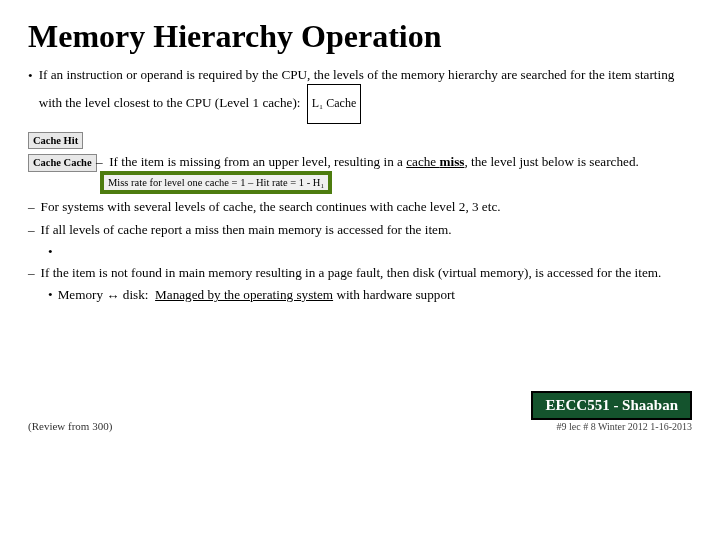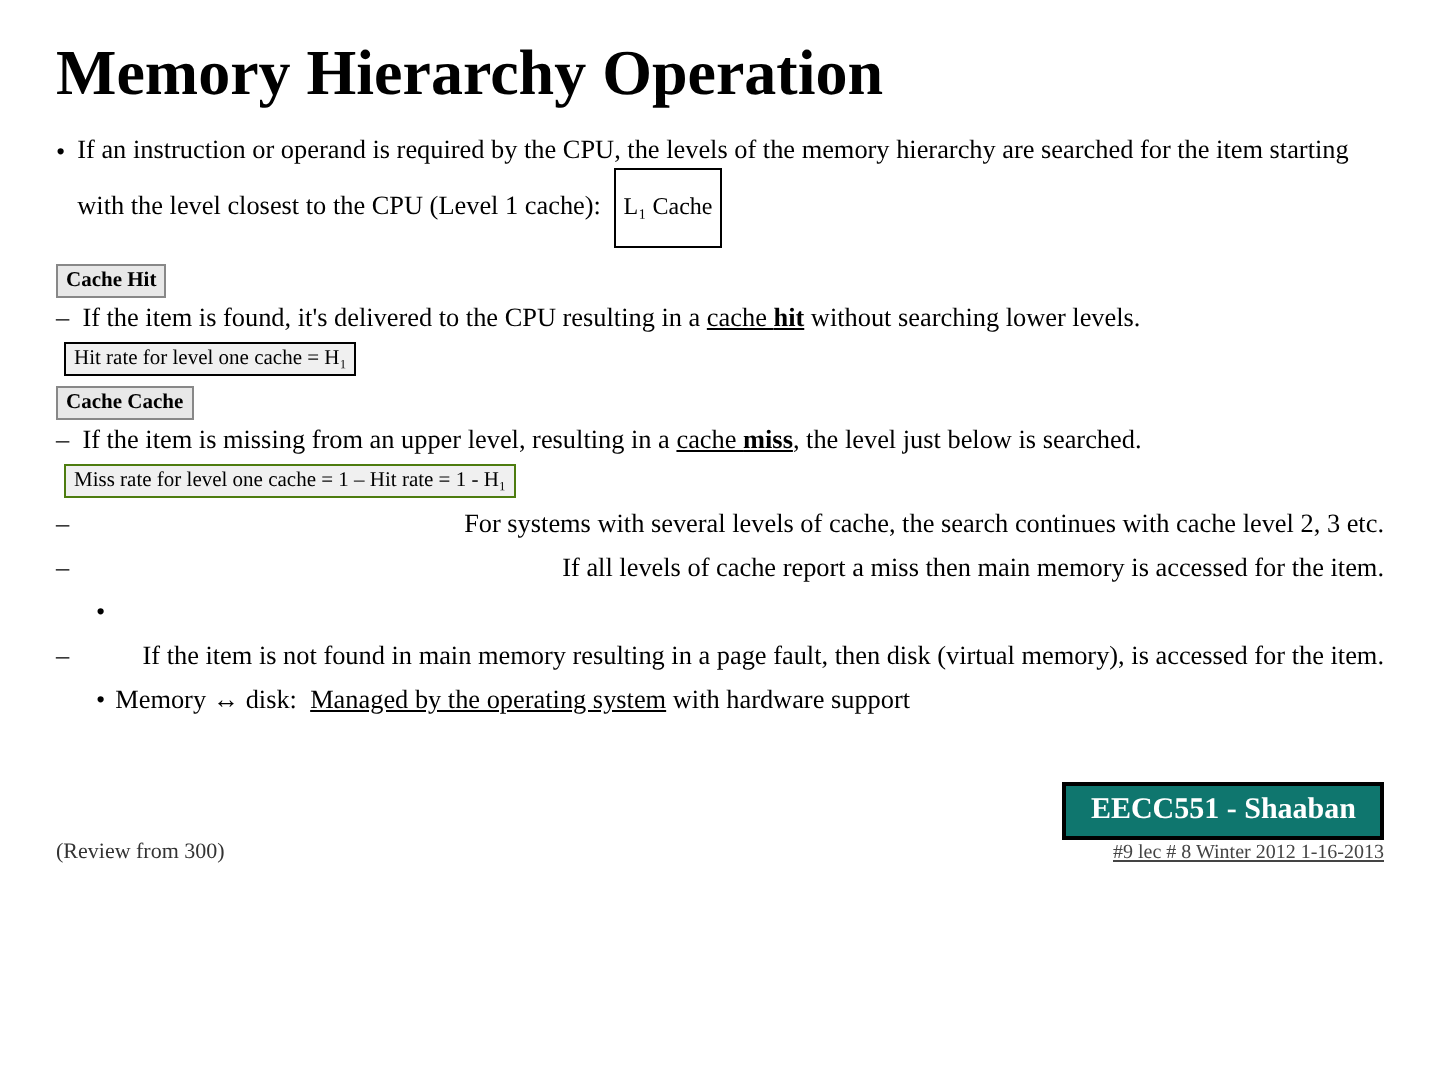--- a/index.html
+++ b/index.html
@@ -59,75 +59,72 @@
       display: flex;
       align-items: flex-start;
       margin-bottom: 3px;
     }
     .sub-dash {
       margin-right: 6px;
       flex-shrink: 0;
     }
     .sub-content {
       flex: 1;
-      text-align: right;
     }
     .side-label {
       display: inline-block;
       border: 1px solid #888;
       background: #e8e8e8;
       padding: 0px 4px;
       font-size: 10.5px;
       vertical-align: middle;
       margin-right: 6px;
       font-weight: bold;
       white-space: nowrap;
     }
     .row-with-label {
       display: flex;
       align-items: flex-start;
       margin-bottom: 3px;
-      flex-direction: column;
     }
     .row-label-col {
       flex-shrink: 0;
       width: 68px;
     }
     .row-content-col {
       flex: 1;
     }
     u { text-decoration: underline; }
     .footer-area {
       display: flex;
       justify-content: space-between;
       align-items: flex-end;
       margin-top: 6px;
     }
     .footer-left {
       font-size: 11px;
       color: #333;
     }
     .footer-right-box {
-      background: #0f766e;
+      background: #14532d;
       color: #fff;
       padding: 4px 12px;
       font-size: 15px;
       font-weight: bold;
       border: 2px solid #000;
     }
     .footer-page {
       font-size: 10px;
       color: #444;
       text-align: right;
       margin-top: 1px;
-      text-decoration: underline;
     }
     .miss-box {
       display: inline-block;
-      border: 1px solid #4d7c0f;
+      border: 4px solid #4d7c0f;
       background: #f0f0f0;
       padding: 0px 4px;
       font-size: 10.5px;
       vertical-align: middle;
       margin-left: 4px;
     }
     .hit-box {
       display: inline-block;
       border: 1px solid #000;
       background: #f0f0f0;
@@ -159,25 +156,20 @@
       <span class="bullet-dot">•</span>
       <span class="bullet-text">
         <span>If an instruction or operand is required by the CPU, the levels of the memory hierarchy are searched for the item starting with the level closest to the CPU (Level 1 cache):</span>
         <span class="inline-box">L₁  Cache</span>
       </span>
     </div>
 
     <div class="row-with-label">
       <div class="row-label-col">
         <span class="side-label">Cache Hit</span>
-      </div>
-      <div class="row-content-col">
-        <span>–&nbsp;</span>
-        <span>If the item is found, it's delivered to the CPU resulting in a <u>cache <strong>hit</strong></u> without searching lower levels.</span>
-        <span class="hit-box">Hit rate for level one cache = H₁</span>
       </div>
     </div>
 
     <div class="row-with-label">
       <div class="row-label-col">
         <span class="side-label">Cache Cache</span>
       </div>
       <div class="row-content-col">
         <span>–&nbsp;</span>
         <span>If the item is missing from an upper level, resulting in a <u>cache <strong>miss</strong></u>, the level just below is searched.</span>

